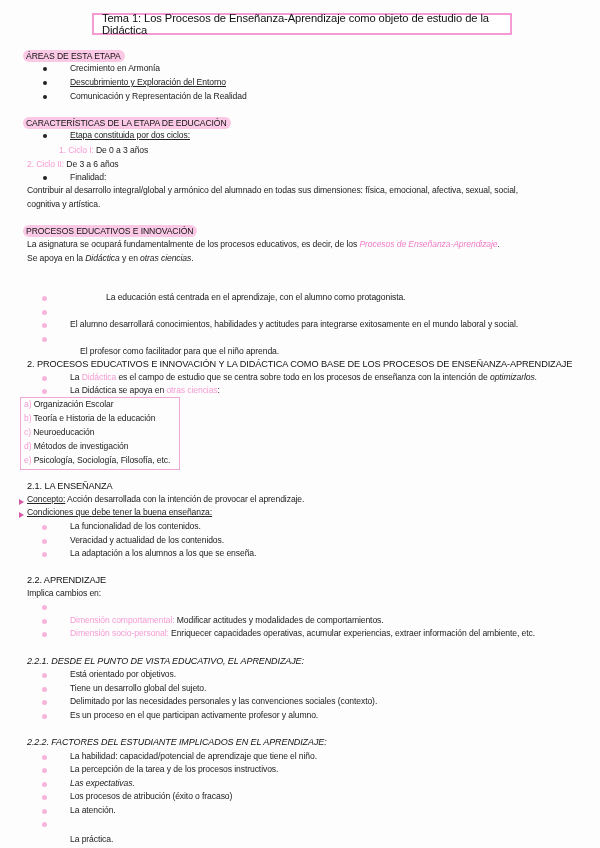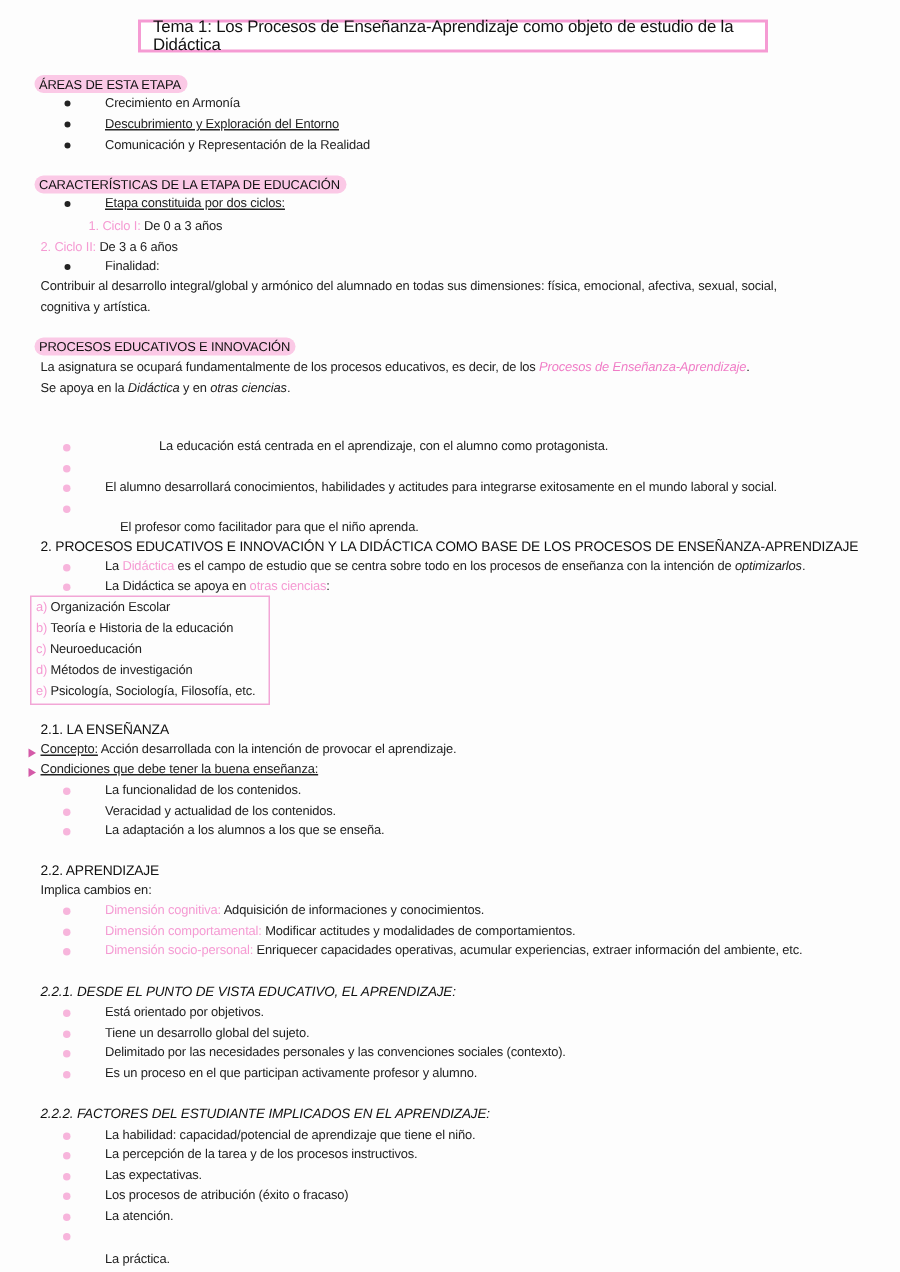--- a/index.html
+++ b/index.html
@@ -97,21 +97,20 @@
   <span class="bullet-pink" style="left:42px;top:525px;"></span>
   <span class="line" style="left:70px;top:521px;">La funcionalidad de los contenidos.</span>
   <span class="bullet-pink" style="left:42px;top:539px;"></span>
   <span class="line" style="left:70px;top:535px;">Veracidad y actualidad de los contenidos.</span>
   <span class="bullet-pink" style="left:42px;top:552px;"></span>
   <span class="line" style="left:70px;top:548px;">La adaptación a los alumnos a los que se enseña.</span>
 
   <span class="h2" style="left:27px;top:575px;">2.2. APRENDIZAJE</span>
   <span class="line" style="left:27px;top:588px;">Implica cambios en:</span>
   <span class="bullet-pink" style="left:42px;top:605px;"></span>
-  <span class="line" style="left:70px;top:601px;"><span class="pink">Dimensión cognitiva:</span><span> Adquisición de informaciones y conocimientos.</span></span>
   <span class="bullet-pink" style="left:42px;top:619px;"></span>
   <span class="line" style="left:70px;top:615px;"><span class="pink">Dimensión comportamental:</span><span> Modificar actitudes y modalidades de comportamientos.</span></span>
   <span class="bullet-pink" style="left:42px;top:632px;"></span>
   <span class="line" style="left:70px;top:628px;"><span class="pink">Dimensión socio-personal:</span><span> Enriquecer capacidades operativas, acumular experiencias, extraer información del ambiente, etc.</span></span>
 
   <span class="h3" style="left:27px;top:656px;">2.2.1. DESDE EL PUNTO DE VISTA EDUCATIVO, EL APRENDIZAJE:</span>
   <span class="bullet-pink" style="left:42px;top:673px;"></span>
   <span class="line" style="left:70px;top:669px;">Está orientado por objetivos.</span>
   <span class="bullet-pink" style="left:42px;top:687px;"></span>
   <span class="line" style="left:70px;top:683px;">Tiene un desarrollo global del sujeto.</span>
@@ -119,20 +118,20 @@
   <span class="line" style="left:70px;top:696px;">Delimitado por las necesidades personales y las convenciones sociales (contexto).</span>
   <span class="bullet-pink" style="left:42px;top:714px;"></span>
   <span class="line" style="left:70px;top:710px;">Es un proceso en el que participan activamente profesor y alumno.</span>
 
   <span class="h3" style="left:27px;top:737px;">2.2.2. FACTORES DEL ESTUDIANTE IMPLICADOS EN EL APRENDIZAJE:</span>
   <span class="bullet-pink" style="left:42px;top:755px;"></span>
   <span class="line" style="left:70px;top:751px;">La habilidad: capacidad/potencial de aprendizaje que tiene el niño.</span>
   <span class="bullet-pink" style="left:42px;top:768px;"></span>
   <span class="line" style="left:70px;top:764px;">La percepción de la tarea y de los procesos instructivos.</span>
   <span class="bullet-pink" style="left:42px;top:782px;"></span>
-  <span class="line" style="left:70px;top:778px;">Las expectativas.</span>
+  <span class="line" style="left:70px;top:778px;font-style:italic;">Las expectativas.</span>
   <span class="bullet-pink" style="left:42px;top:795px;"></span>
   <span class="line" style="left:70px;top:791px;">Los procesos de atribución (éxito o fracaso)</span>
   <span class="bullet-pink" style="left:42px;top:809px;"></span>
   <span class="line" style="left:70px;top:805px;">La atención.</span>
   <span class="bullet-pink" style="left:42px;top:822px;"></span>
   <span class="line" style="left:70px;top:818px;margin-top:16px;">La práctica.</span>
 </div>
 
 </body></html>

